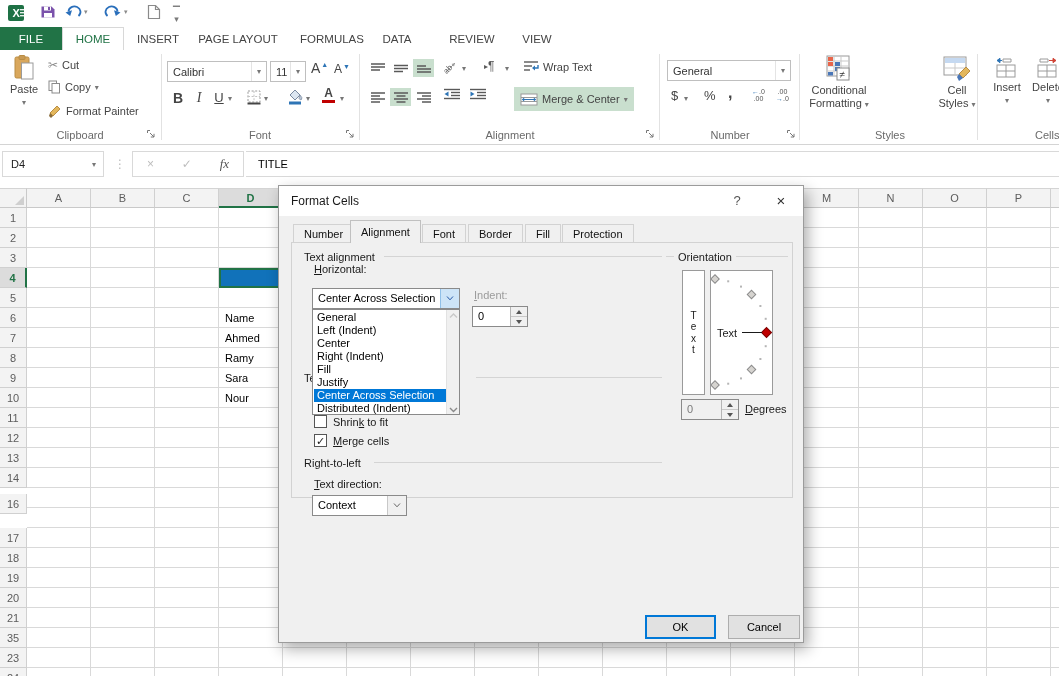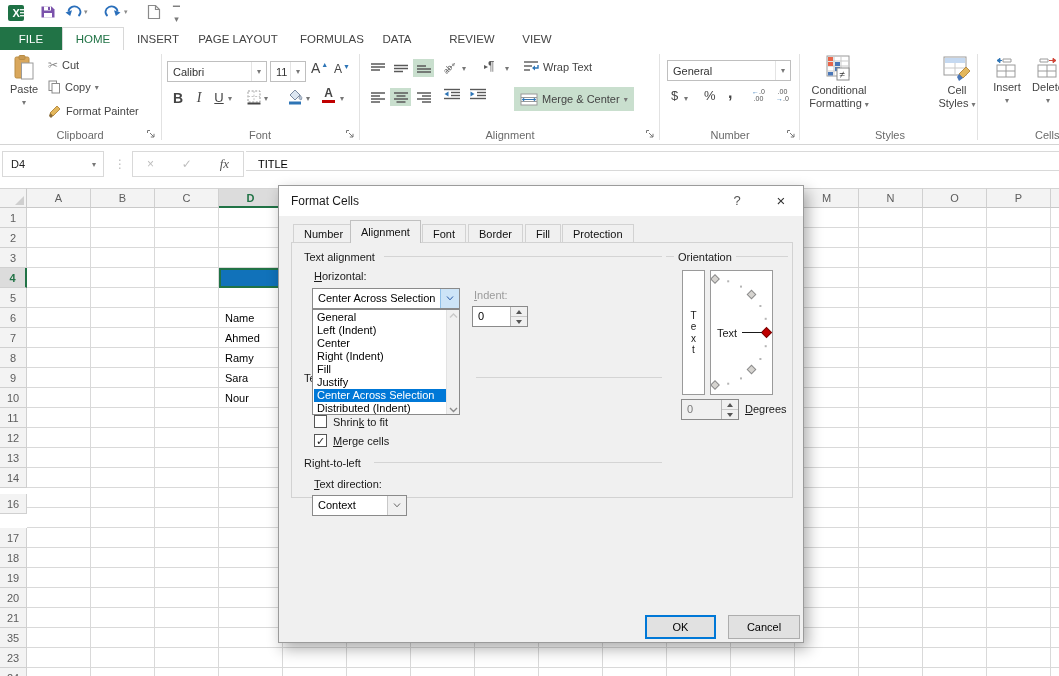--- a/index.html
+++ b/index.html
@@ -42,21 +42,21 @@
   .dd8 { font-size:8px; color:#777; }
   .num-dec { font-size:7px; line-height:7px; color:#555; text-align:center; }
   .blue { color:#2e75b6; }
 
   
   #formulabar { position:absolute; left:0; top:146px; width:1059px; height:37px; background:#fff; }
   #namebox { position:absolute; left:2px; top:5px; width:102px; height:26px; border:1px solid #d9d9d9; display:flex; align-items:center; }
   #namebox .val { flex:1; padding-left:8px; color:#222; }
   #namebox .dd { width:18px; text-align:center; color:#777; font-size:8px; }
   #fxbox { position:absolute; left:132px; top:5px; width:112px; height:26px; border:1px solid #d9d9d9; display:flex; align-items:center; justify-content:space-around; }
-  #formulafield { position:absolute; left:246px; top:5px; right:0; height:20px; border-top:1px solid #d9d9d9; border-bottom:1px solid #d9d9d9; display:flex; align-items:flex-end; padding-left:12px; color:#000; }
+  #formulafield { position:absolute; left:246px; top:5px; right:0; height:26px; border-top:1px solid #d9d9d9; border-bottom:1px solid #d9d9d9; display:flex; align-items:center; padding-left:12px; color:#000; }
   .fb-dim { color:#bdbdbd; font-size:12px; }
   .fx { font-family:"Liberation Serif","DejaVu Serif",serif; font-style:italic; font-size:13px; color:#555; }
 
   
   #grid { position:absolute; left:0; top:186px; width:1059px; height:490px; background:#fff; }
   #corner { position:absolute; left:0; top:2px; width:27px; height:20px; background:#f3f3f3; border-right:1px solid #c9c9c9; border-bottom:1px solid #c9c9c9; border-top:1px solid #d4d4d4; }
   #corner:after { content:""; position:absolute; right:2px; bottom:2px; border-left:9px solid transparent; border-bottom:9px solid #cfcfcf; }
   .colh { position:absolute; top:2px; height:20px; width:64px; background:#f3f3f3; border-right:1px solid #d0d0d0; border-bottom:1px solid #c9c9c9; border-top:1px solid #d4d4d4;
     display:flex; align-items:center; justify-content:center; color:#5c5c5c; }
   .colh.sel { background:#dcdcdc; color:#217346; font-weight:bold; border-bottom:2px solid #217346; }
@@ -528,21 +528,21 @@
     <div class="dtab active" style="left:71px;">Alignment</div>
     <div class="dtab" style="left:143px;">Font</div>
     <div class="dtab" style="left:189px;">Border</div>
     <div class="dtab" style="left:246px;">Fill</div>
     <div class="dtab" style="left:283px;">Protection</div>
 
     <div id="tabpage">
 
       <div class="grp-label" style="left:12px; top:8px;">Text alignment</div>
       <div class="grp-rule" style="left:92px; top:13px; width:278px;"></div>
-      <div class="grp-label" style="left:22px; top:27px;text-align:right;">
+      <div class="grp-label" style="left:22px; top:20px;text-align:right;">
         <span></span><u>H</u><span>orizontal:</span>
       </div>
       <div class="win-combo" style="left:20px; top:45px; width:148px;">
         <span class="val">Center Across Selection</span>
         <span class="ddbtn hl">
             <svg width="8" height="5" viewBox="0 0 8 5">
               <path d="M1 .5 L4 3.8 L7 .5" fill="none" stroke="#2456a4"></path>
             </svg>
           </span>
       </div>

